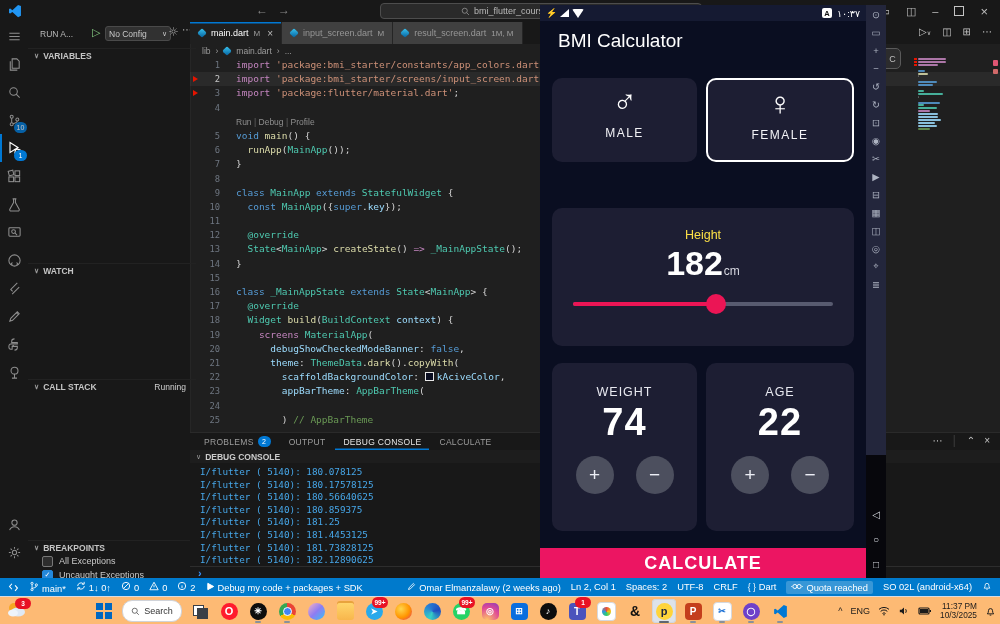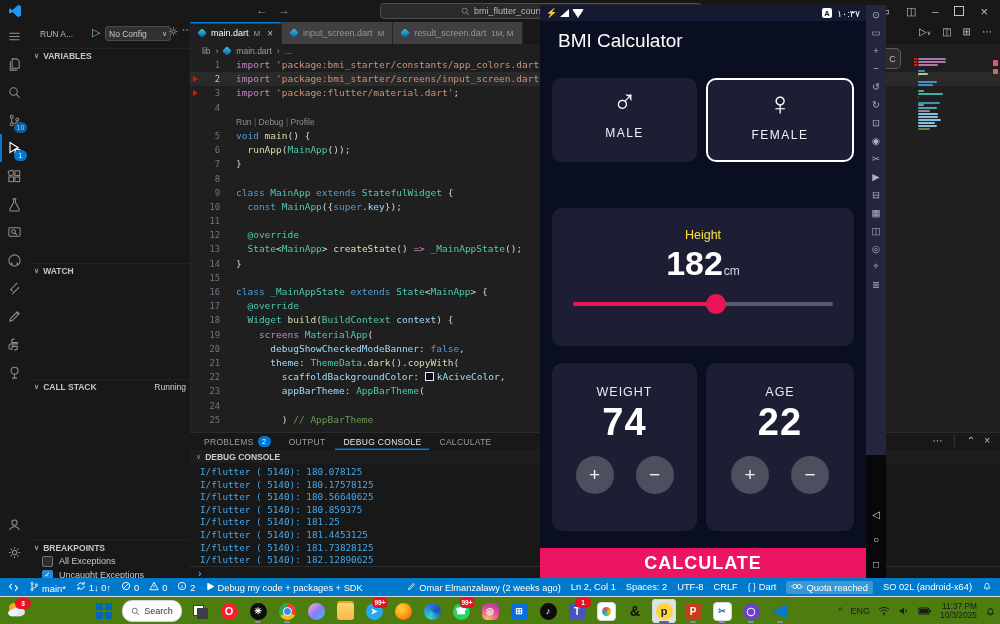--- a/index.html
+++ b/index.html
@@ -91,21 +91,21 @@
   .ports .btn{position:absolute;left:4px;top:68px;width:98px;height:17px;background:#0078d4;border-radius:2px;color:#fff;font-size:9.3px;display:flex;align-items:center;justify-content:center;}
 
   
   .statusbar{position:absolute;left:0;top:578px;width:1000px;height:18px;background:#007acc;color:#fff;display:flex;align-items:center;justify-content:space-between;font-size:9.3px;z-index:6;}
   .sb-left,.sb-right{display:flex;align-items:center;gap:10px;padding:0 8px;white-space:nowrap;}
   .sb-item{display:flex;align-items:flex-end;gap:3px;}
   .sb-item svg{stroke:#fff;fill:none;stroke-width:1.1;}
   .sb-item.hl{background:rgba(255,255,255,.22);padding:1px 5px;border-radius:2px;}
 
   
-  .taskbar{position:absolute;left:0;top:596px;width:1000px;height:28px;background:#4d7c0f;border-top:1px solid #d9dbe0;z-index:7;color:#1b1b1b;}
+  .taskbar{position:absolute;left:0;top:596px;width:1000px;height:28px;background:#fdba74;border-top:1px solid #d9dbe0;z-index:7;color:#1b1b1b;}
   .tb-weather{position:absolute;left:5px;top:3px;width:24px;height:22px;}
   .tb-apps{position:absolute;left:92px;top:2px;display:flex;gap:5px;align-items:center;height:24px;}
   .tb-item{position:relative;width:24px;height:24px;border-radius:4px;display:flex;align-items:center;justify-content:center;}
   .tb-item.tb-active{background:#dde2ea;box-shadow:inset 0 0 0 1px #cfd5de;}
   .tb-ic{width:17px;height:17px;display:flex;align-items:center;justify-content:center;font-size:11px;font-weight:bold;border-radius:4px;}
   .tb-badge{position:absolute;right:-2px;top:-2px;min-width:12px;height:11px;border-radius:6px;background:#e81224;color:#fff;font-size:6.5px;display:flex;align-items:center;justify-content:center;padding:0 2px;font-weight:bold;z-index:2;}
   .tb-dot{position:absolute;bottom:0px;left:50%;transform:translateX(-50%);width:6px;height:2.5px;border-radius:2px;background:#8a909a;}
   .tb-item.tb-active .tb-dot{width:10px;background:#5f6670;}
   .tb-searchpill{width:58px;height:20px;background:#fff;border:1px solid #d0d3d9;border-radius:10px;display:flex;align-items:center;justify-content:center;gap:4px;font-size:9px;color:#333;}
   .tb-start{display:grid;grid-template-columns:7px 7px;grid-template-rows:7px 7px;gap:1.5px;}

